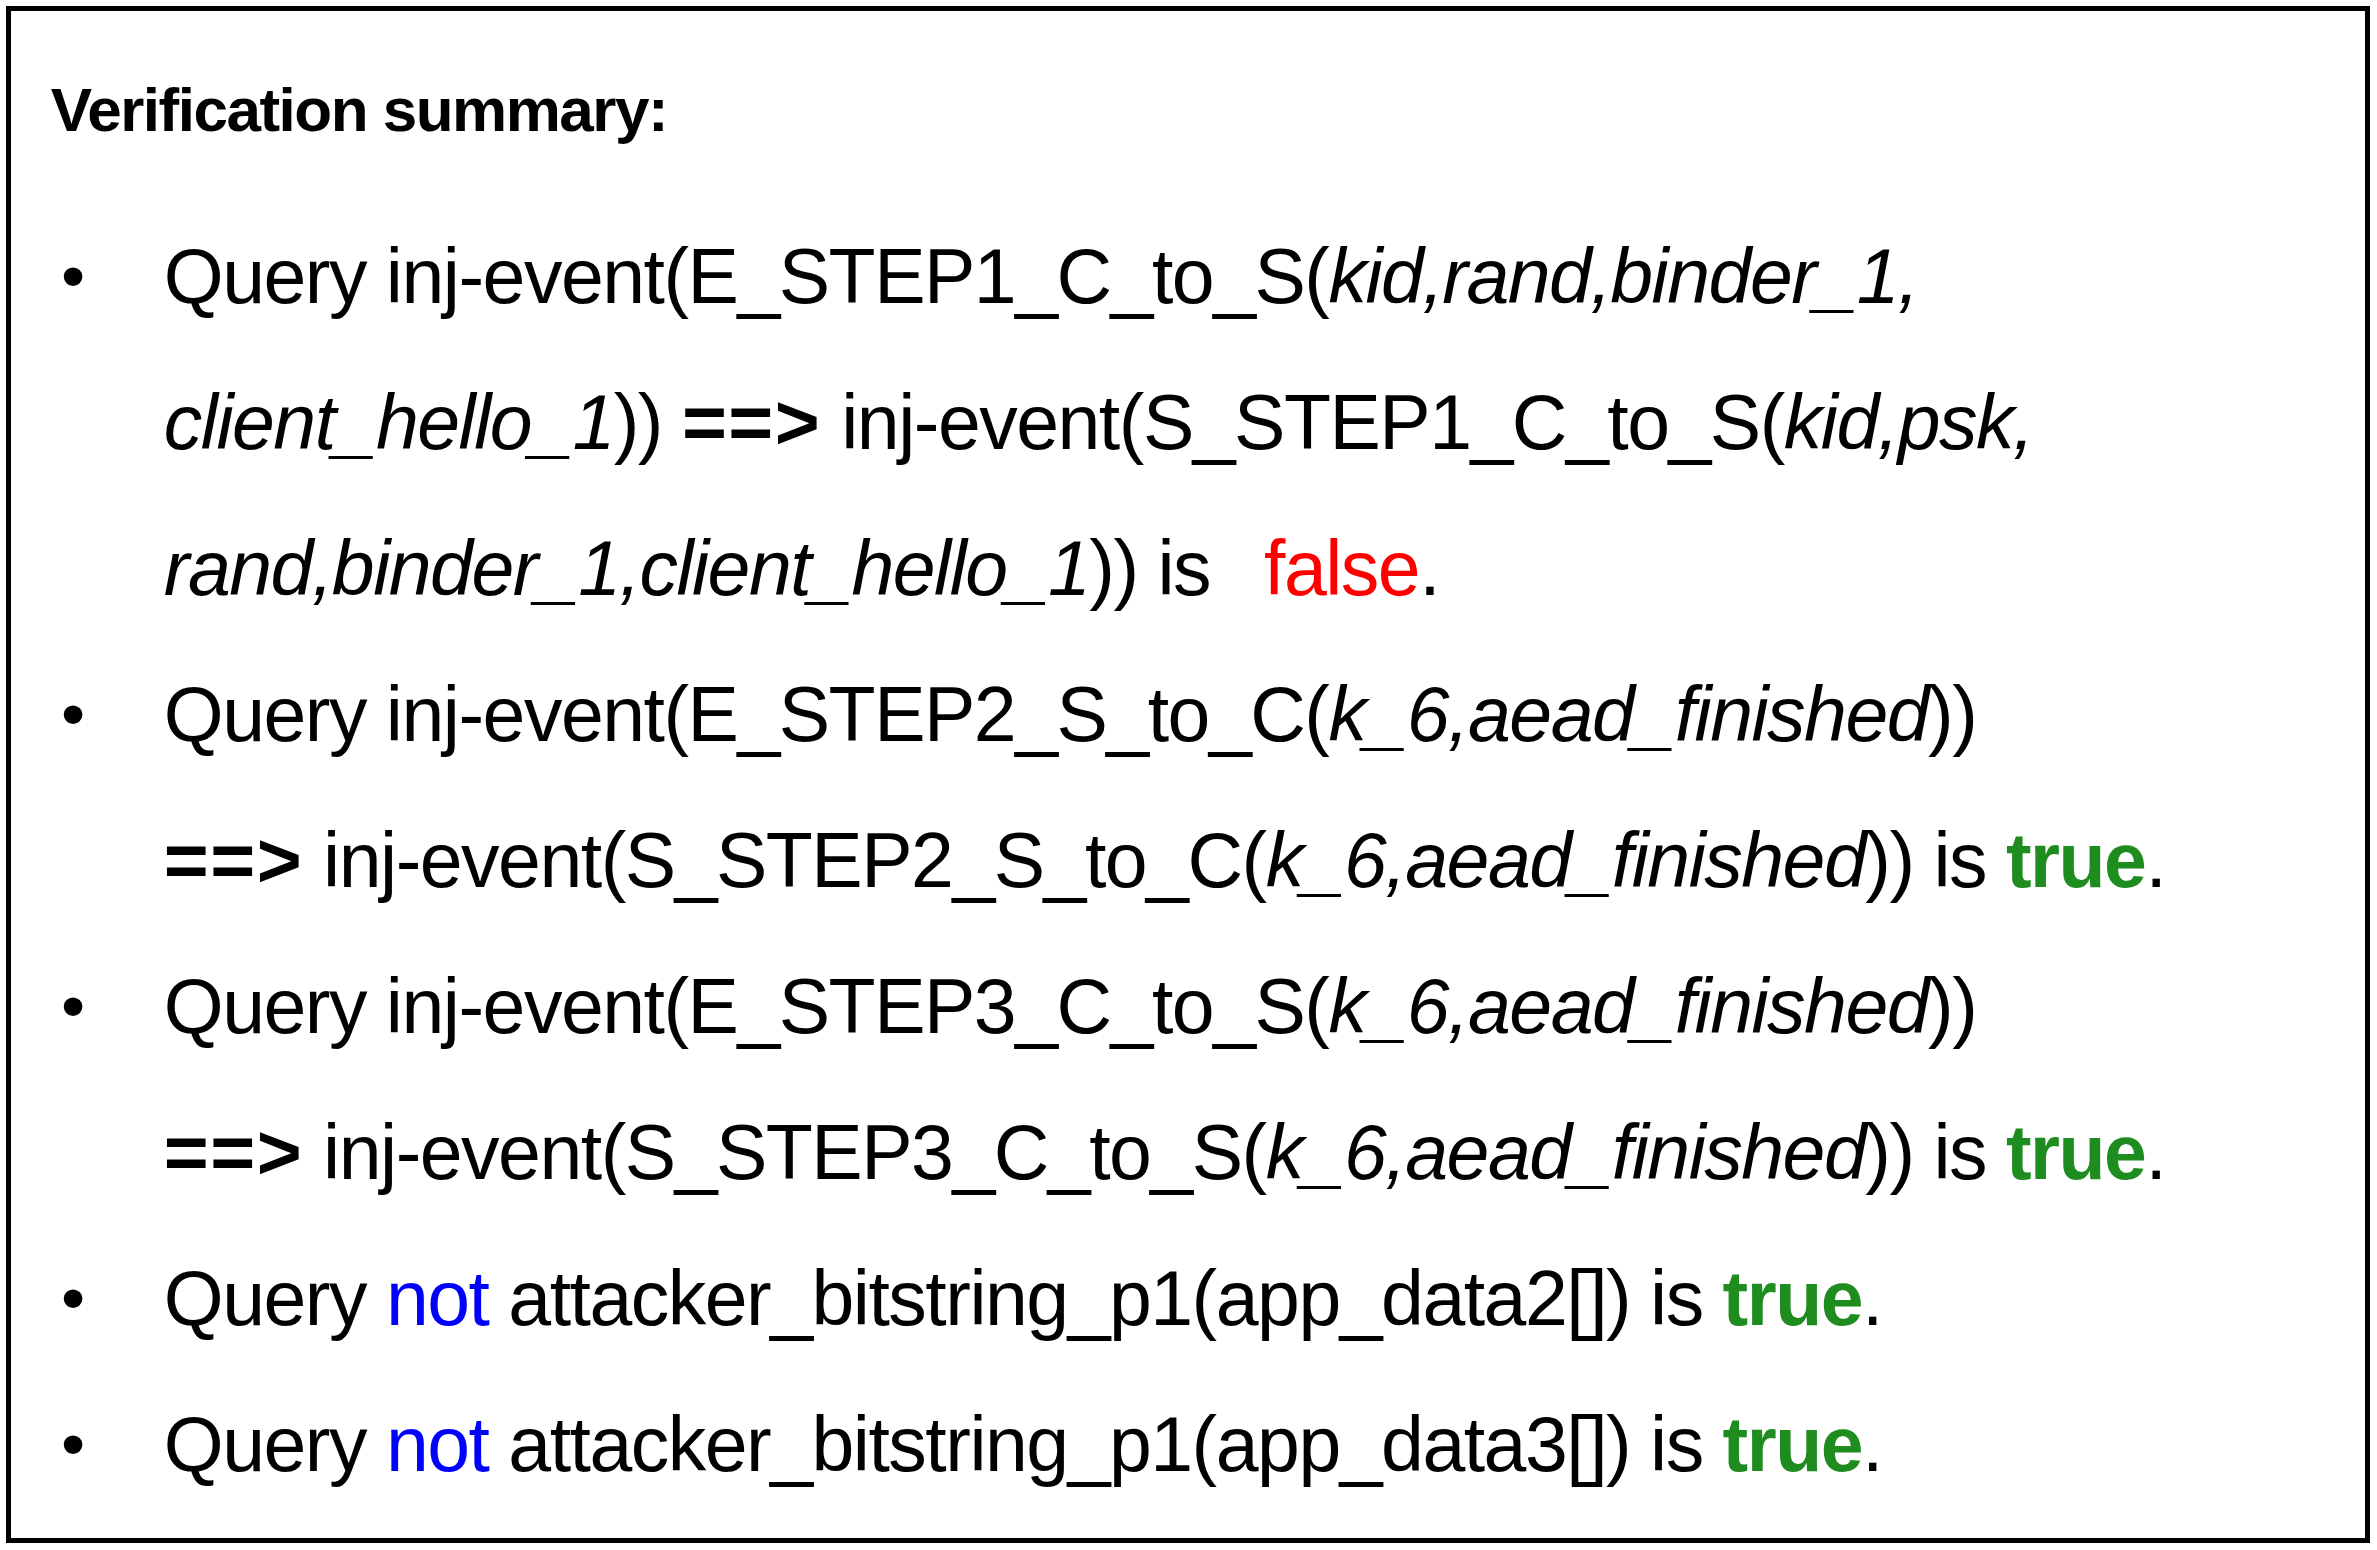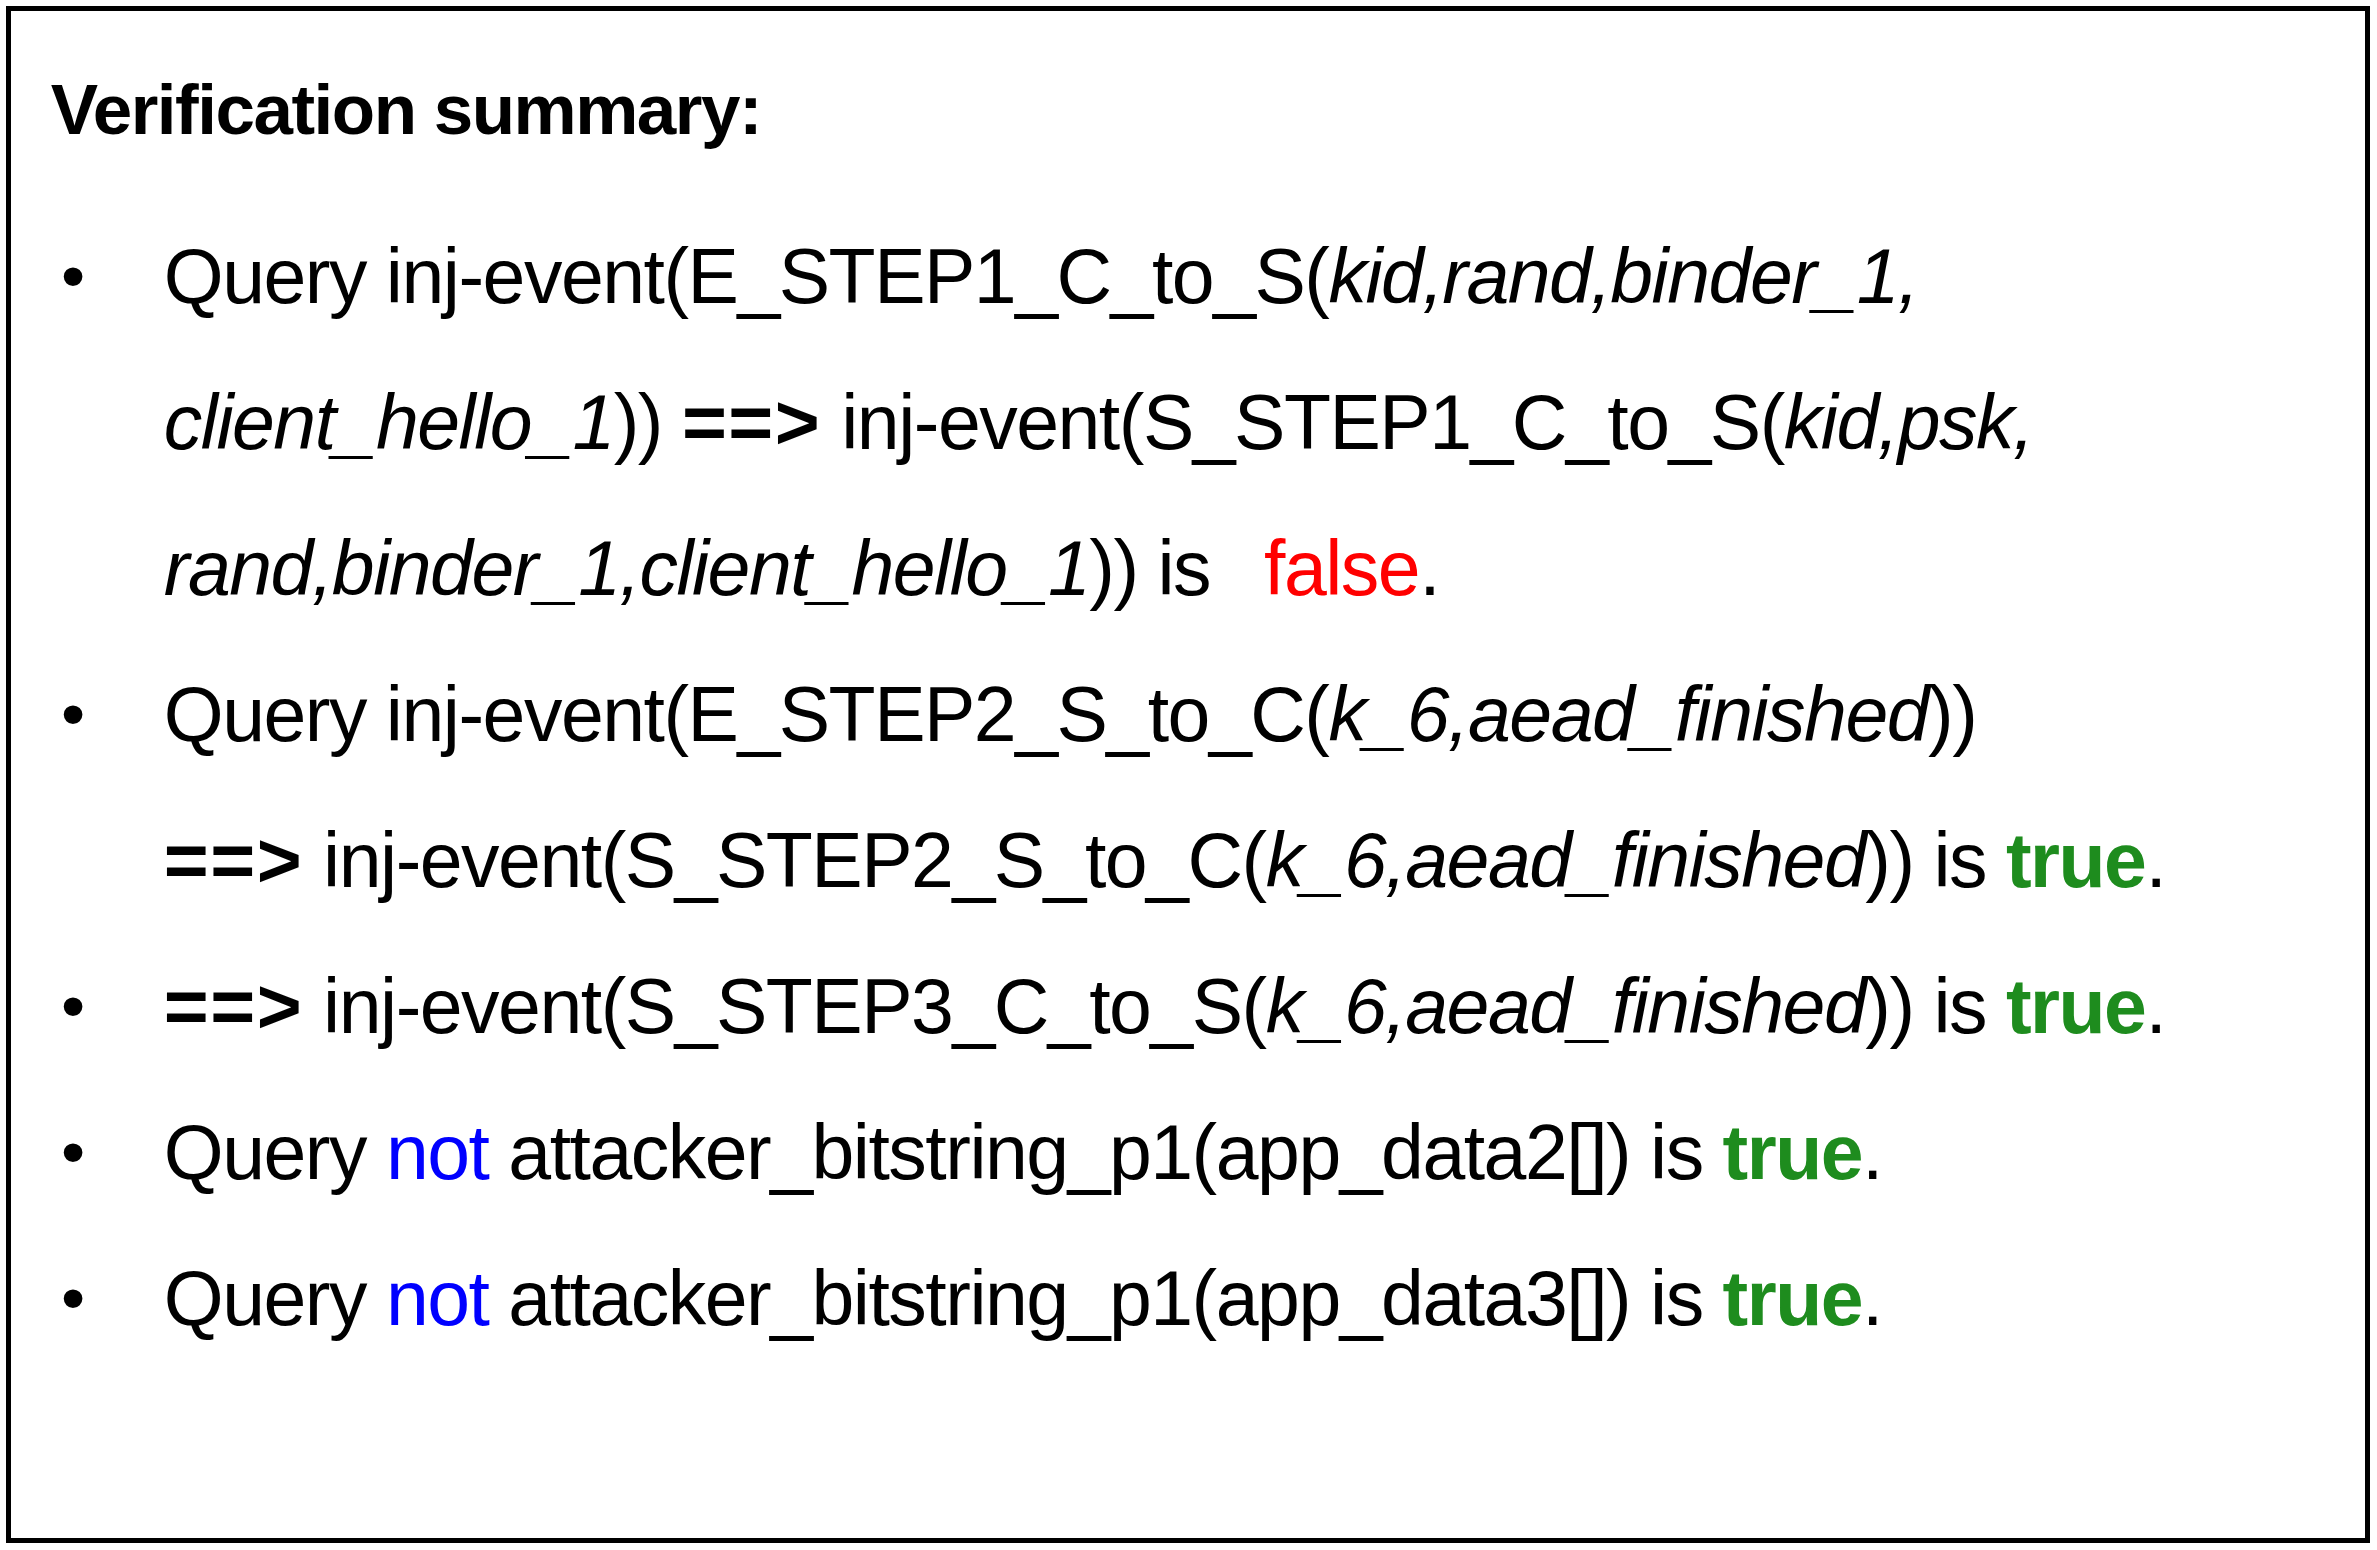--- a/index.html
+++ b/index.html
@@ -20,21 +20,21 @@
     top: 5.8px;
     right: 7.3px;
     bottom: 7.3px;
     border: 5.1px solid var(--border, #000);
     box-sizing: border-box;
     padding: 20.4px 37px 0 40px;
     overflow: hidden;
     background: #ffffff;
   }
   .title {
-    font-size: 71px;
+    font-size: 62px;
     font-weight: bold;
     color: var(--ink, #000);
     line-height: 157px;
     letter-spacing: -1.5px;
     margin-bottom: 14.6px;
     white-space: nowrap;
   }
   .bullet {
     position: relative;
     padding-left: 113px;
@@ -72,20 +72,21 @@
           <div class="line"><span class="seg-i">client_hello_1</span><span>)) </span><span class="seg-b">==&gt;</span><span> inj-event(S_STEP1_C_to_S(</span><span class="seg-i">kid,psk,</span></div>
           <div class="line"><span class="seg-i">rand,binder_1,client_hello_1</span><span>)) is </span><span class="seg-red">false</span><span>.</span></div>
         </div>
         <div class="bullet">
           <span class="marker">•</span>
           <div class="line"><span>Query inj-event(E_STEP2_S_to_C(</span><span class="seg-i">k_6,aead_finished</span><span>))</span></div>
           <div class="line"><span class="seg-b">==&gt;</span><span> inj-event(S_STEP2_S_to_C(</span><span class="seg-i">k_6,aead_finished</span><span>)) is </span><span class="seg-green">true</span><span>.</span></div>
         </div>
         <div class="bullet">
           <span class="marker">•</span>
+          <div class="line"><span>Query inj-event(E_STEP3_C_to_S(</span><span class="seg-i">k_6,aead_finished</span><span>))</span></div>
           <div class="line"><span class="seg-b">==&gt;</span><span> inj-event(S_STEP3_C_to_S(</span><span class="seg-i">k_6,aead_finished</span><span>)) is </span><span class="seg-green">true</span><span>.</span></div>
         </div>
         <div class="bullet">
           <span class="marker">•</span>
           <div class="line"><span>Query </span><span class="seg-blue">not</span><span> attacker_bitstring_p1(app_data2[]) is </span><span class="seg-green">true</span><span>.</span></div>
         </div>
         <div class="bullet">
           <span class="marker">•</span>
           <div class="line"><span>Query </span><span class="seg-blue">not</span><span> attacker_bitstring_p1(app_data3[]) is </span><span class="seg-green">true</span><span>.</span></div>
         </div>

